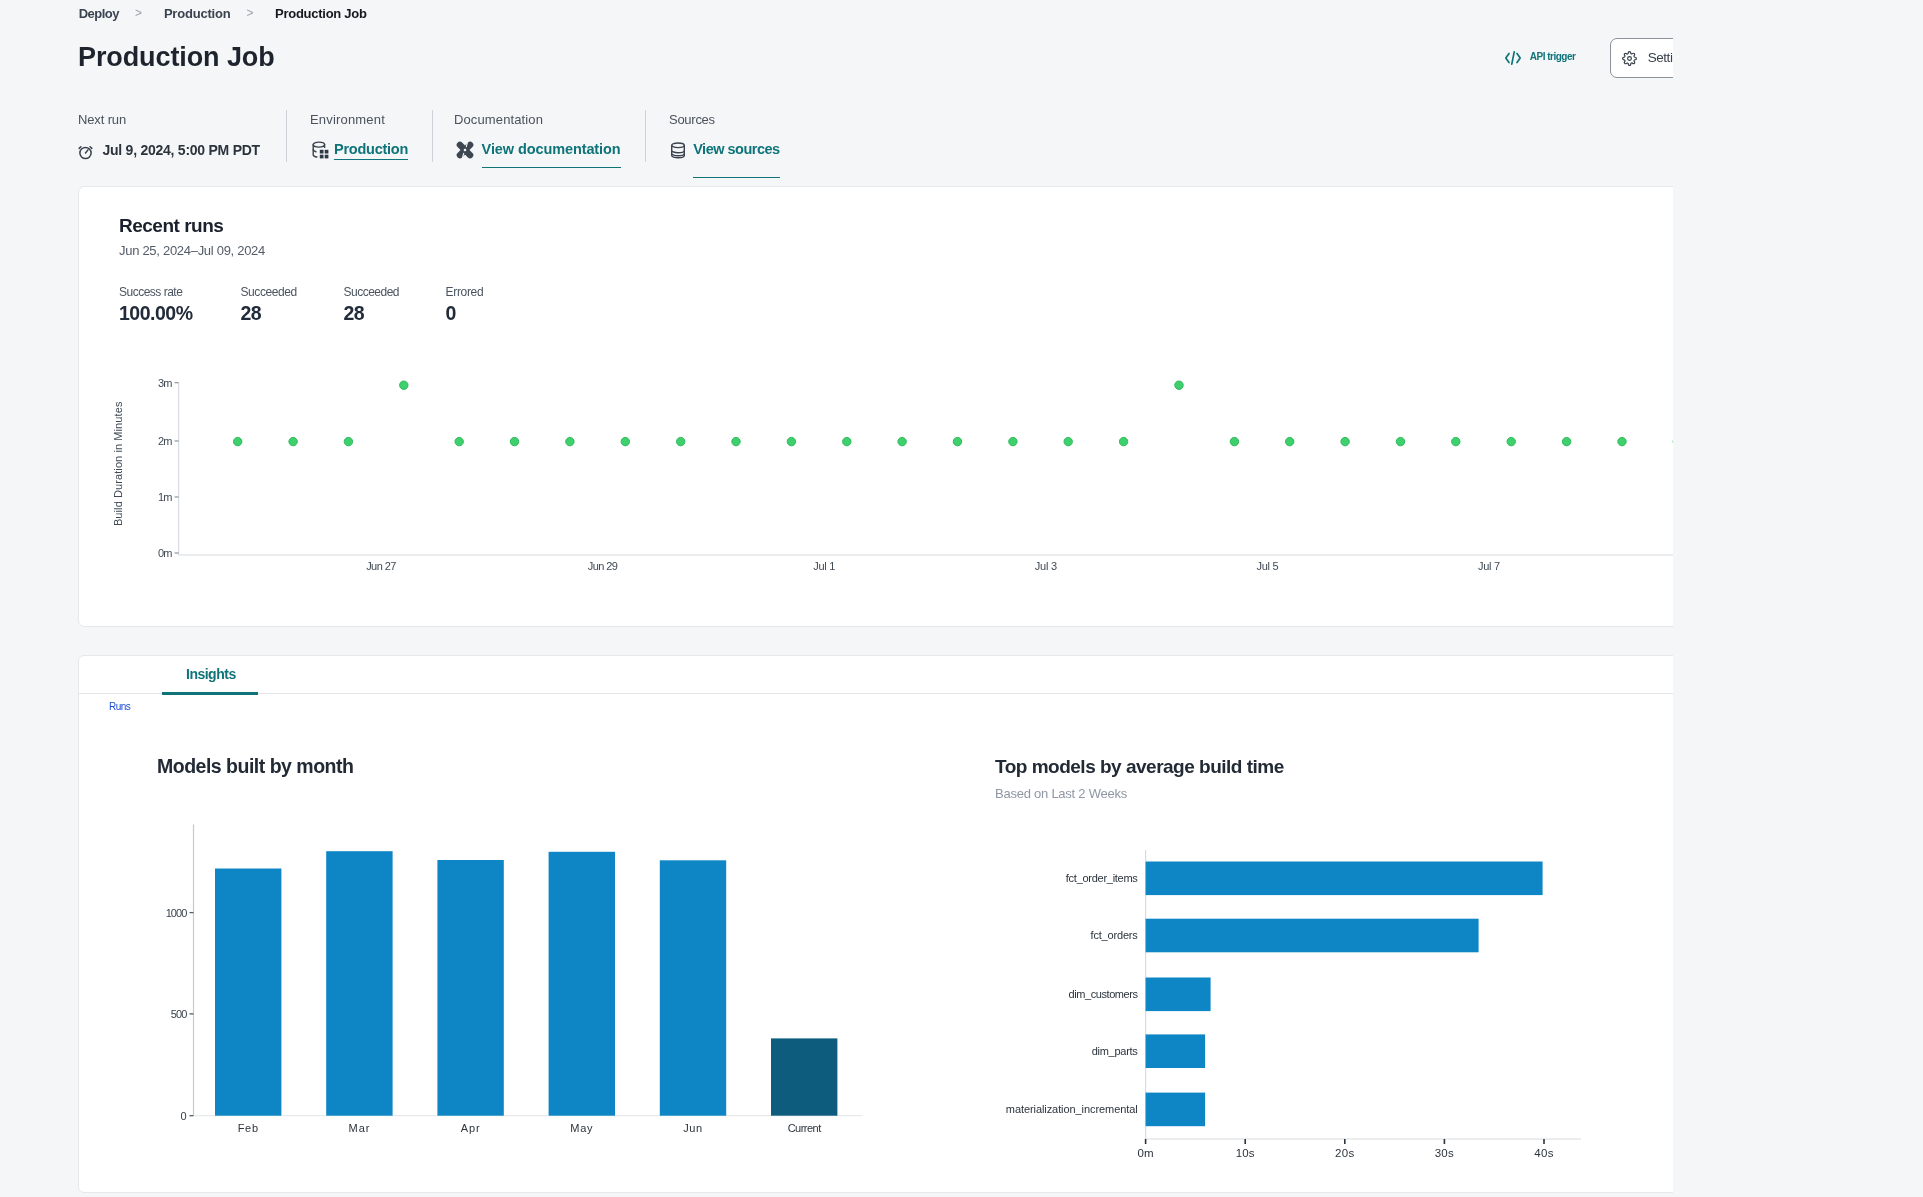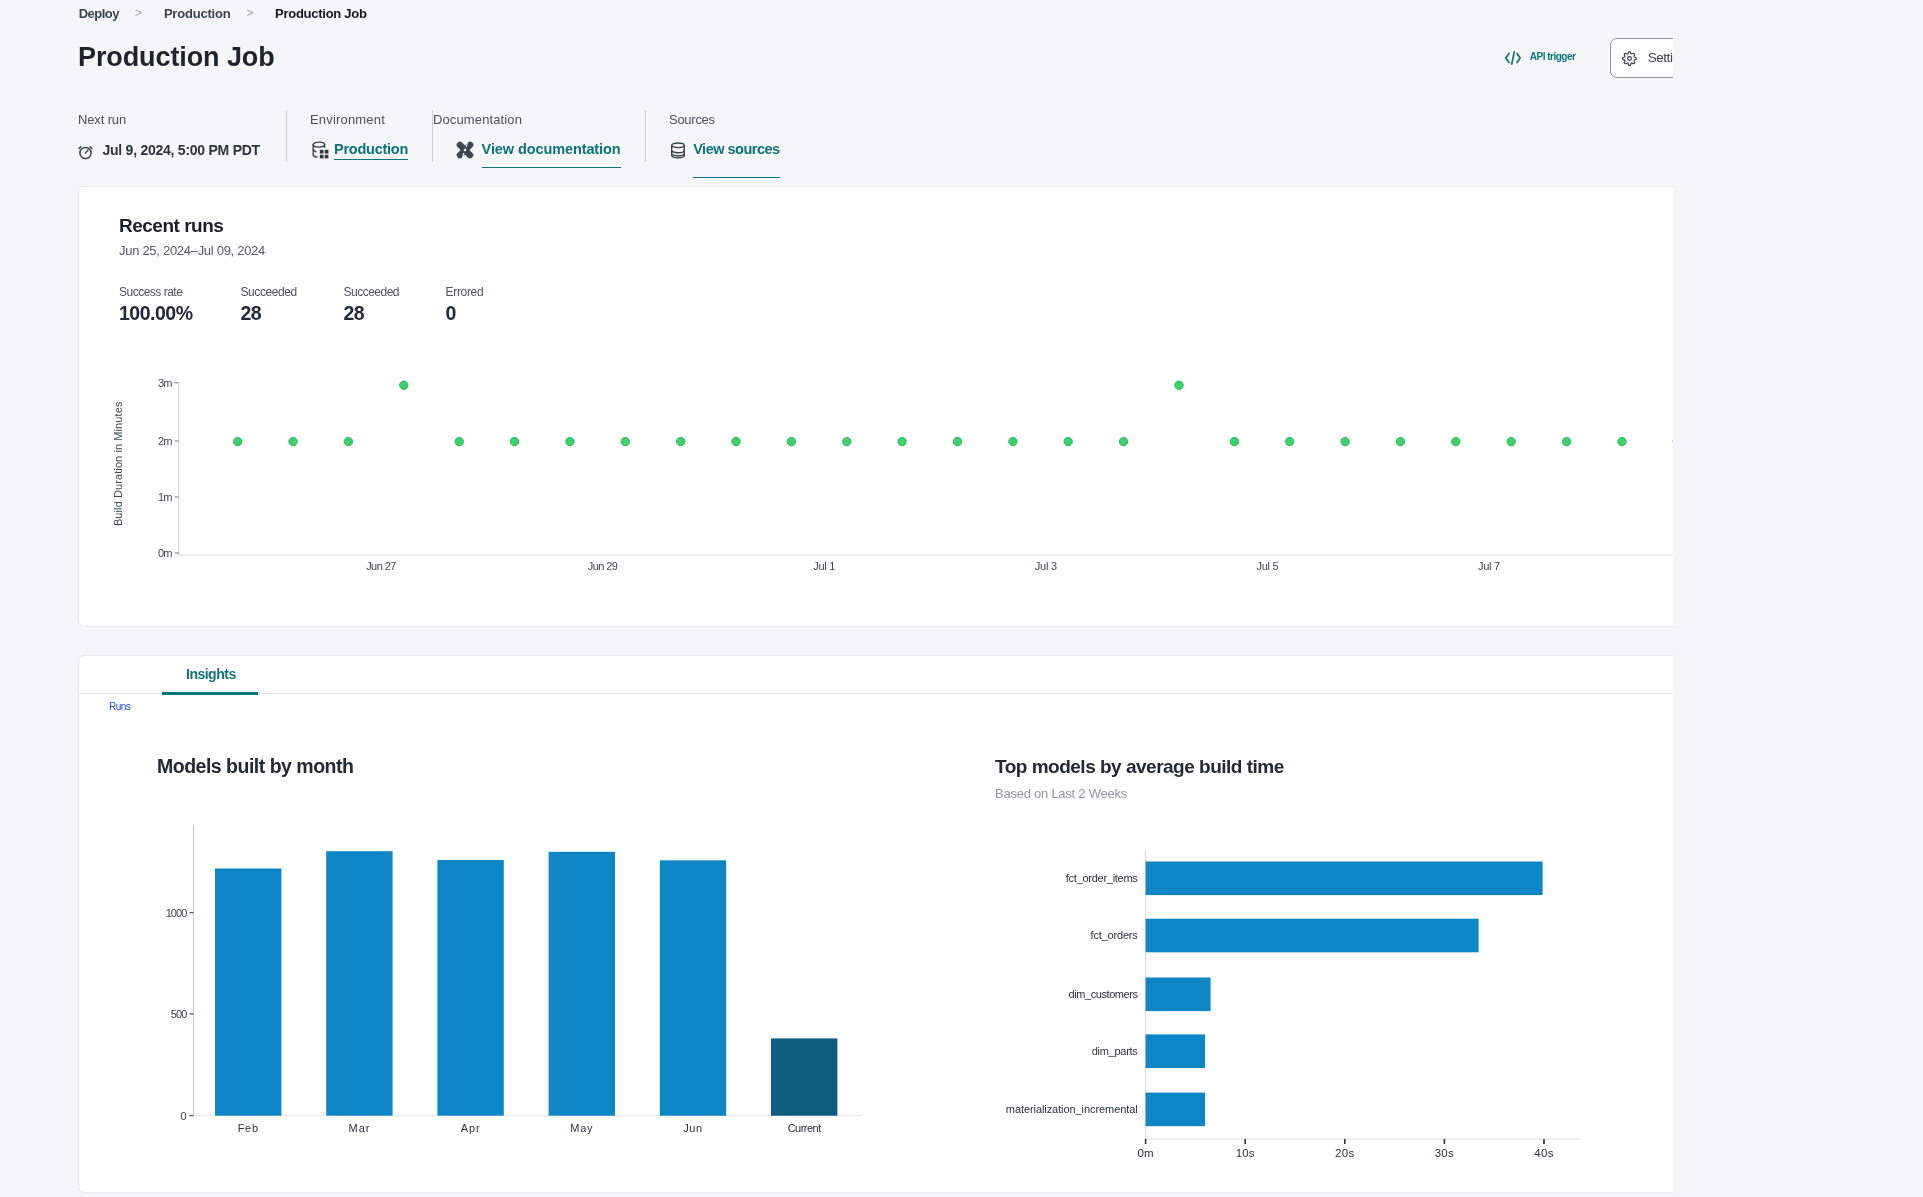--- a/index.html
+++ b/index.html
@@ -33,21 +33,21 @@
   <path d="M19.4 15a1.65 1.65 0 0 0 .33 1.82l.06.06a2 2 0 0 1 0 2.83 2 2 0 0 1-2.83 0l-.06-.06a1.65 1.65 0 0 0-1.82-.33 1.65 1.65 0 0 0-1 1.51V21a2 2 0 0 1-2 2 2 2 0 0 1-2-2v-.09A1.65 1.65 0 0 0 9 19.4a1.65 1.65 0 0 0-1.82.33l-.06.06a2 2 0 0 1-2.83 0 2 2 0 0 1 0-2.83l.06-.06a1.65 1.65 0 0 0 .33-1.82 1.65 1.65 0 0 0-1.51-1H3a2 2 0 0 1-2-2 2 2 0 0 1 2-2h.09A1.65 1.65 0 0 0 4.6 9a1.65 1.65 0 0 0-.33-1.82l-.06-.06a2 2 0 0 1 0-2.83 2 2 0 0 1 2.83 0l.06.06a1.65 1.65 0 0 0 1.82.33H9a1.65 1.65 0 0 0 1-1.51V3a2 2 0 0 1 2-2 2 2 0 0 1 2 2v.09a1.65 1.65 0 0 0 1 1.51 1.65 1.65 0 0 0 1.82-.33l.06-.06a2 2 0 0 1 2.83 0 2 2 0 0 1 0 2.83l-.06.06a1.65 1.65 0 0 0-.33 1.82V9a1.65 1.65 0 0 0 1.51 1H21a2 2 0 0 1 2 2 2 2 0 0 1-2 2h-.09a1.65 1.65 0 0 0-1.51 1z"></path>
 </svg>
 <div class="abs" style="left:1647.8px; top:51.0px; font-size:13.5px; line-height:13.5px; font-weight:400; color:#39414d; letter-spacing:-0.48px; white-space:nowrap; ">Settings</div>
 <div class="abs" style="left:1714px; top:38px; width:99px; height:40px; background:#0e747a; border-radius:7px;"></div>
 <svg class="abs" style="left:1727px; top:51px;" width="14" height="15" viewBox="0 0 14 15">
   <polygon points="3,2.8 12,7.5 3,12.2" fill="none" stroke="#fff" stroke-width="1.7" stroke-linejoin="round"></polygon>
 </svg>
 <div class="abs" style="left:1751px; top:50.2px; font-size:13.5px; line-height:13.5px; font-weight:600; color:#fff; letter-spacing:-0.50px; white-space:nowrap; ">Run now</div>
 <div class="abs" style="left:78px; top:113.4px; font-size:13px; line-height:13px; font-weight:400; color:#4a525d; letter-spacing:-0.14px; white-space:nowrap; ">Next run</div>
 <div class="abs" style="left:310px; top:113.4px; font-size:13px; line-height:13px; font-weight:400; color:#4a525d; letter-spacing:0.18px; white-space:nowrap; ">Environment</div>
-<div class="abs" style="left:433px; top:113.4px; font-size:13px; line-height:13px; font-weight:400; color:#4a525d; letter-spacing:0.12px; white-space:nowrap; ">Documentation</div>
+<div class="abs" style="left:454px; top:113.4px; font-size:13px; line-height:13px; font-weight:400; color:#4a525d; letter-spacing:0.12px; white-space:nowrap; ">Documentation</div>
 <div class="abs" style="left:669px; top:113.4px; font-size:13px; line-height:13px; font-weight:400; color:#4a525d; letter-spacing:-0.27px; white-space:nowrap; ">Sources</div>
 <svg class="abs" style="left:78px; top:143.5px;" width="15" height="16" viewBox="0 0 15 16">
   <circle cx="7.5" cy="9" r="5.6" fill="none" stroke="#39424d" stroke-width="1.5"></circle>
   <path d="M7.5 9 L10 5.9" stroke="#39424d" stroke-width="1.5" stroke-linecap="round" fill="none"></path>
   <path d="M2.9 2.7 L1.2 4.4 M12.1 2.7 L13.8 4.4" stroke="#39424d" stroke-width="1.5" stroke-linecap="round" fill="none"></path>
 </svg>
 <div class="abs" style="left:102.5px; top:143.0px; font-size:14px; line-height:14px; font-weight:600; color:#2b333d; letter-spacing:-0.25px; white-space:nowrap; ">Jul 9, 2024, 5:00 PM PDT</div>
 <svg class="abs" style="left:311.5px; top:141px;" width="17" height="18" viewBox="0 0 17 18">
   <ellipse cx="6.9" cy="3.6" rx="5.7" ry="2.5" fill="none" stroke="#39424d" stroke-width="1.4"></ellipse>
   <path d="M1.2 3.6 V13.8 a5.7 2.5 0 0 0 3.7 2.2 M12.6 3.6 V6.4" fill="none" stroke="#39424d" stroke-width="1.4" stroke-linecap="round"></path>

